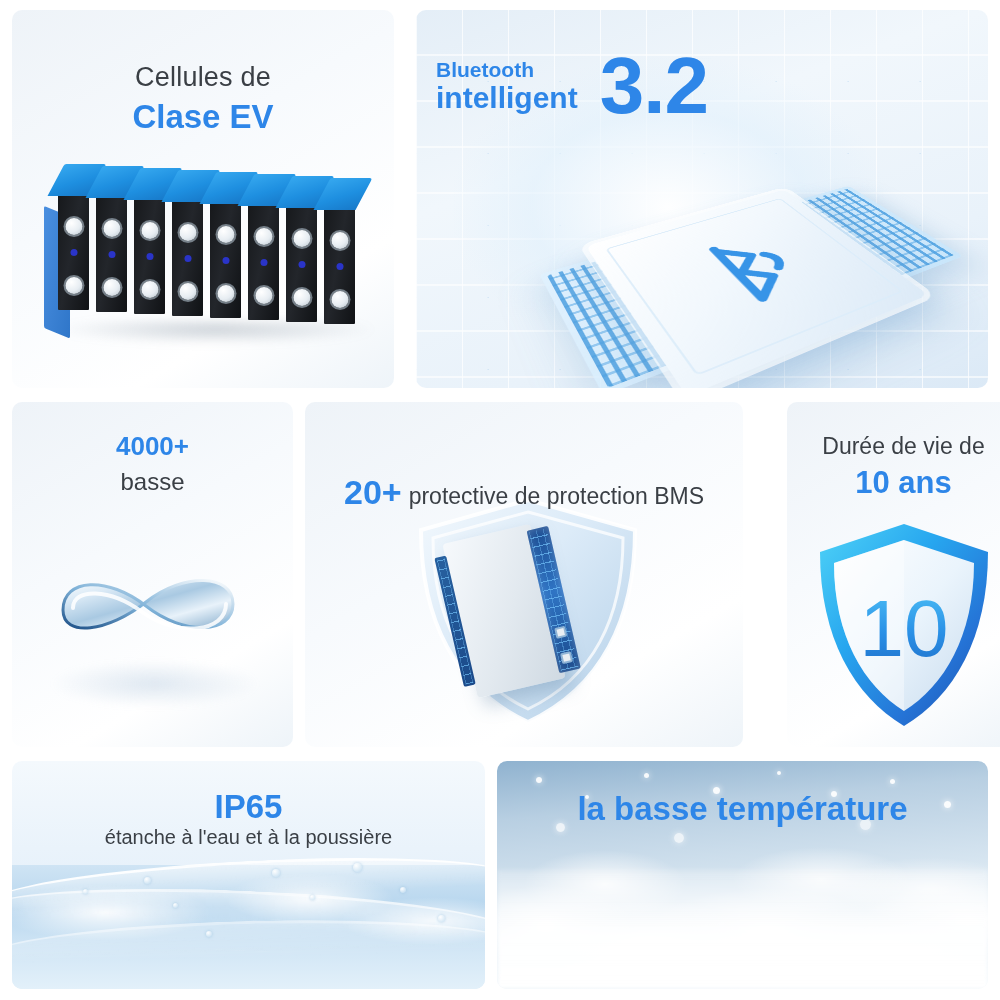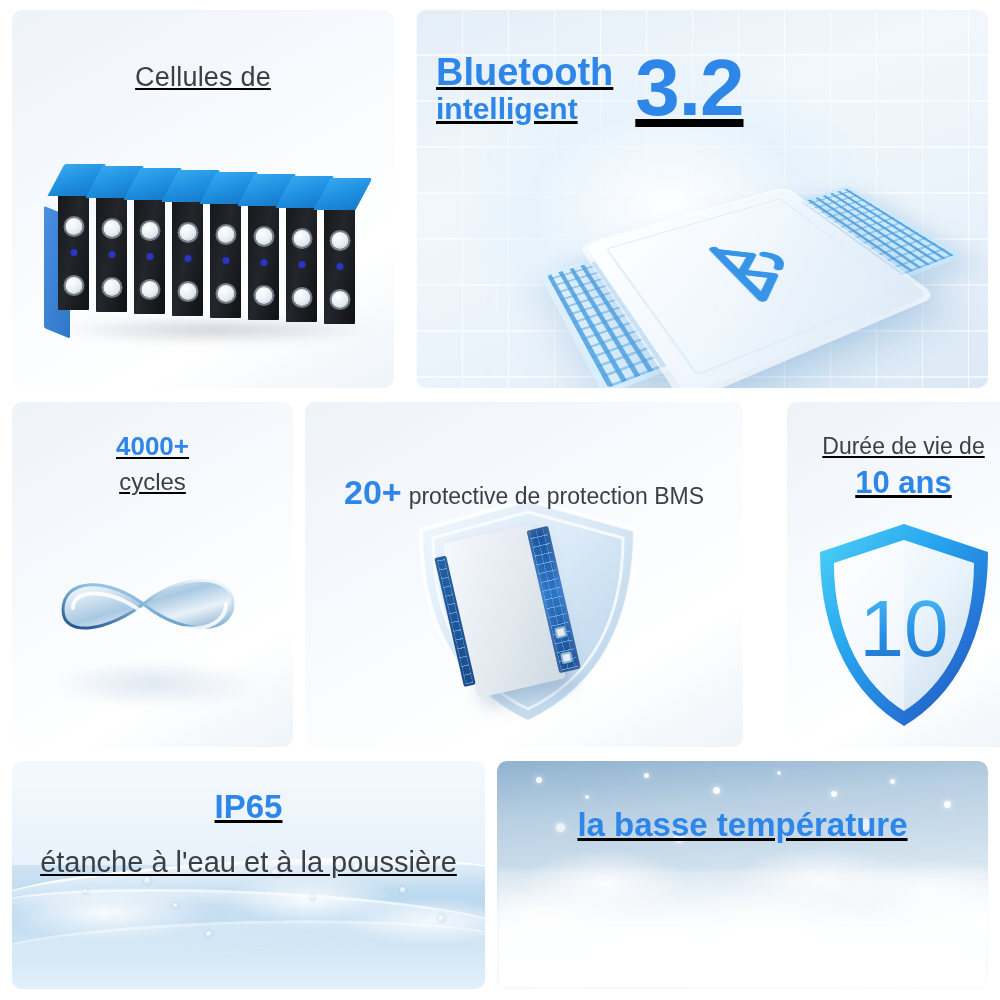--- a/index.html
+++ b/index.html
@@ -38,21 +38,20 @@
   
   .t-line { text-align: center; line-height: 1.12; white-space: nowrap; }
   .t-dark { color: #3a3f45; }
   .t-blue { color: #2e86e8; }
   .bold   { font-weight: bold; }
 
   .txt-block {
     position: absolute;
     left: 0; right: 0;
     z-index: 6;
-    text-decoration: underline;
   }
 
   
   .p-cells .txt-block { top: 52px; }
   .cells-l1 { font-size: 27px; letter-spacing: .2px; }
   .cells-l2 { font-size: 33px; margin-top: 7px; }
 
   .cells-stage {
     position: absolute;
     left: 28px; top: 140px;
@@ -129,21 +128,21 @@
   .bt-glow {
     position: absolute;
     left: 44%; top: 52%;
     width: 430px; height: 300px;
     transform: translate(-50%,-50%);
     background: radial-gradient(ellipse at center, rgba(255,255,255,.92) 0%, rgba(224,240,252,.55) 45%, rgba(224,240,252,0) 72%);
   }
   .p-bt .txt-block { top: 42px; left: 20px; right: auto; width: auto; }
   .bt-head { display: flex; align-items: center; gap: 22px; }
   .bt-words { text-align: left; }
-  .bt-w1 { font-size: 38px; line-height: 1.08; }
+  .bt-w1 { font-size: 21px; line-height: 1.08; }
   .bt-w2 { font-size: 30px; line-height: 1.08; }
   .bt-ver { font-size: 80px; line-height: .86; letter-spacing: -1px; }
 
   .chip-wrap {
     position: absolute;
     left: 150px; top: 120px;
     width: 390px; height: 240px;
     perspective: 620px;
   }
   .chip-board {
@@ -294,21 +293,21 @@
   .wave.w2 { top: 42px;  transform: rotate(2.5deg); opacity: .75; }
   .wave.w3 { top: 72px;  transform: rotate(-1.5deg); opacity: .55; }
   .droplet {
     position: absolute;
     border-radius: 50%;
     background: radial-gradient(circle at 35% 30%, rgba(255,255,255,.95), rgba(170,208,235,.55));
     box-shadow: 0 0 3px rgba(140,185,220,.6);
   }
   .p-ip65 .txt-block { top: 28px; }
   .ip-l1 { font-size: 33px; }
-  .ip-l2 { font-size: 29px; margin-top: 20px; }
+  .ip-l2 { font-size: 20px; margin-top: 0; }
 
   
   .p-cold {
     background: linear-gradient(175deg, #8fb2cf 0%, #b8cfe2 22%, #dce9f3 58%, #f1f7fb 100%);
   }
   .snow-layer {
     position: absolute;
     inset: 0;
     background:
       radial-gradient(ellipse 120px 55px at 10% 72%, #ffffff 0%, rgba(255,255,255,0) 72%),
@@ -327,30 +326,31 @@
     filter: blur(2px);
   }
   .flake {
     position: absolute;
     border-radius: 50%;
     background: rgba(255,255,255,.92);
     box-shadow: 0 0 6px rgba(255,255,255,.9);
   }
   .p-cold .txt-block { top: 26px; }
   .cold-l1 { font-size: 24px; }
-  .cold-l2 { font-size: 33px; margin-top: 20px; text-align: center; }
+  .cold-l2 { font-size: 33px; margin-top: 4px; text-align: center; }
 </style>
 </head>
 <body>
 
 <div class="board">
 
   <div class="panel p-cells">
     <div class="txt-block">
       <div class="t-line t-dark cells-l1">Cellules de</div>
+      <div class="t-line t-blue bold cells-l2">Clase EV</div>
     </div>
 
     <div class="cells-stage">
       <div class="cells-shadow"></div>
       <div class="cells-left-face"></div>
       <div class="cell" style="left:18px;bottom:40px;">
         <span class="term t-top"></span>
         <span class="dot"></span>
         <span class="term t-bot"></span>
       </div>
@@ -415,21 +415,21 @@
           <div class="t-blue bold bt-w2">intelligent</div>
         </div>
         <div class="t-blue bold bt-ver">3.2</div>
       </div>
     </div>
   </div>
 
   <div class="panel p-cycles">
     <div class="txt-block">
       <div class="t-line t-blue bold cyc-l1">4000+</div>
-      <div class="t-line t-dark cyc-l2">cycles</div>
+      <div class="t-line t-dark cyc-l2">basse</div>
     </div>
     <div class="infinity">
       <div class="inf-shadow"></div>
       <svg width="250" height="150" viewBox="0 0 250 150">
         <defs>
           <linearGradient id="infg" x1="0" y1="0" x2="1" y2="1">
             <stop offset="0%" stop-color="#ffffff"></stop>
             <stop offset="22%" stop-color="#dbeaf6"></stop>
             <stop offset="48%" stop-color="#a9c9e2"></stop>
             <stop offset="70%" stop-color="#e8f2fa"></stop>

